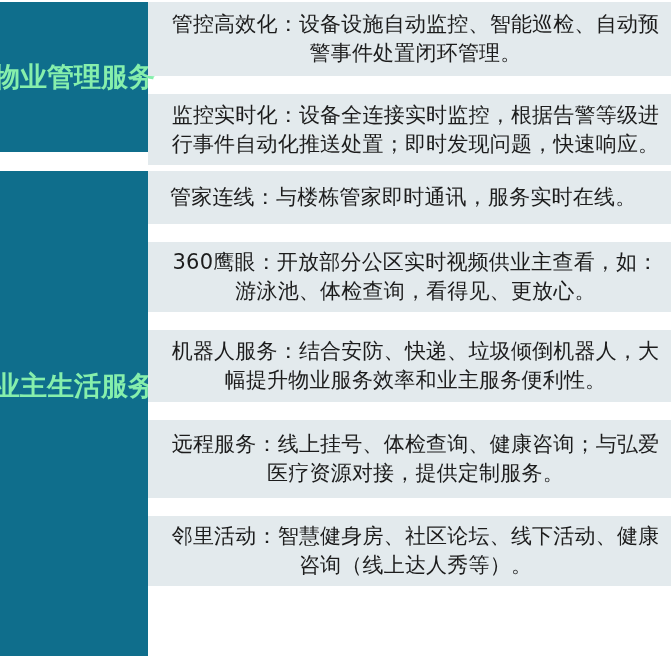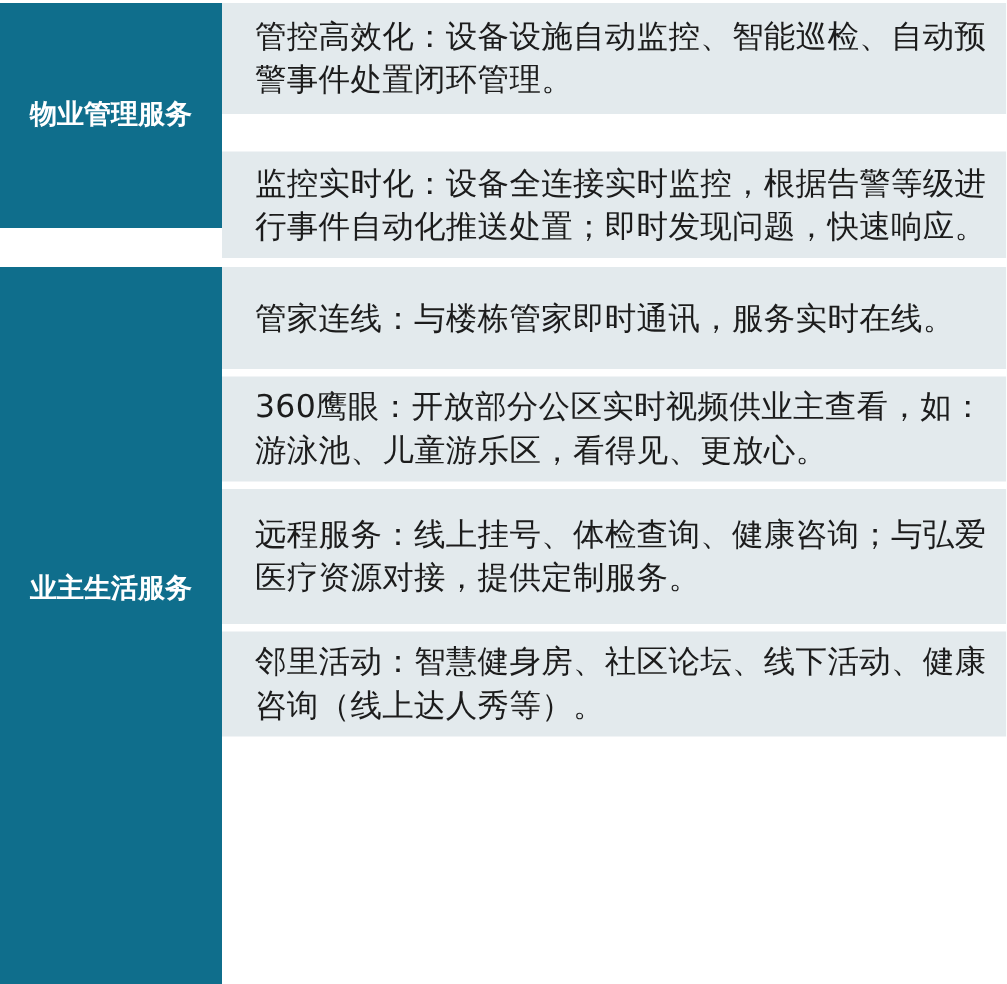--- a/index.html
+++ b/index.html
@@ -16,78 +16,80 @@
     overflow: hidden;
   }
   .section {
     display: flex;
   }
   .section + .section { margin-top: 6px; }
   .section-header {
     width: 148px;
     flex: 0 0 148px;
     background: #0f6e8c;
-    color: #ffffff;
+    color: #86efac;
     font-weight: bold;
-    font-size: 18px;
+    font-size: 27px;
     line-height: 26px;
     display: flex;
     justify-content: center;
     box-sizing: border-box;
     white-space: nowrap;
   }
   .section-1 .section-header {
     height: 150px;
     align-items: center;
   }
   .section-2 .section-header {
     height: 566px;
     align-items: flex-start;
     padding-top: 202px;
   }
   .rows {
     flex: 1;
     display: flex;
     flex-direction: column;
-    row-gap: 5px;
+    row-gap: 18px;
+    text-align: center;
   }
   .cell {
     background: #e3eaed;
     color: #1c1c1c;
     font-size: 21px;
     line-height: 29px;
     display: flex;
     align-items: center;
     padding: 0 10px 0 22px;
     box-sizing: border-box;
     letter-spacing: 0.2px;
   }
   .h74 { height: 74px; }
-  .h71 { height: 71px; margin-top: 20px; }
+  .h71 { height: 71px; }
   .h72 { height: 72px; }
   .h70 { height: 70px; }
-  .h78 { height: 90px; }
-  .h53 { height: 68px; }
+  .h78 { height: 78px; }
+  .h53 { height: 53px; }
 </style>
 </head>
 <body>
 
 <div class="table-wrap">
 
   <div class="section section-1">
     <div class="section-header">物业管理服务</div>
     <div class="rows">
       <div class="cell h74">管控高效化：设备设施自动监控、智能巡检、自动预警事件处置闭环管理。</div>
       <div class="cell h71">监控实时化：设备全连接实时监控，根据告警等级进行事件自动化推送处置；即时发现问题，快速响应。</div>
     </div>
   </div>
 
   <div class="section section-2">
     <div class="section-header">业主生活服务</div>
     <div class="rows">
       <div class="cell h53">管家连线：与楼栋管家即时通讯，服务实时在线。</div>
-      <div class="cell h70">360鹰眼：开放部分公区实时视频供业主查看，如：游泳池、儿童游乐区，看得见、更放心。</div>
+      <div class="cell h70">360鹰眼：开放部分公区实时视频供业主查看，如：游泳池、体检查询，看得见、更放心。</div>
+      <div class="cell h72">机器人服务：结合安防、快递、垃圾倾倒机器人，大幅提升物业服务效率和业主服务便利性。</div>
       <div class="cell h78">远程服务：线上挂号、体检查询、健康咨询；与弘爱医疗资源对接，提供定制服务。</div>
       <div class="cell h70">邻里活动：智慧健身房、社区论坛、线下活动、健康咨询（线上达人秀等）。</div>
     </div>
   </div>
 
 </div>
 
 </body></html>

